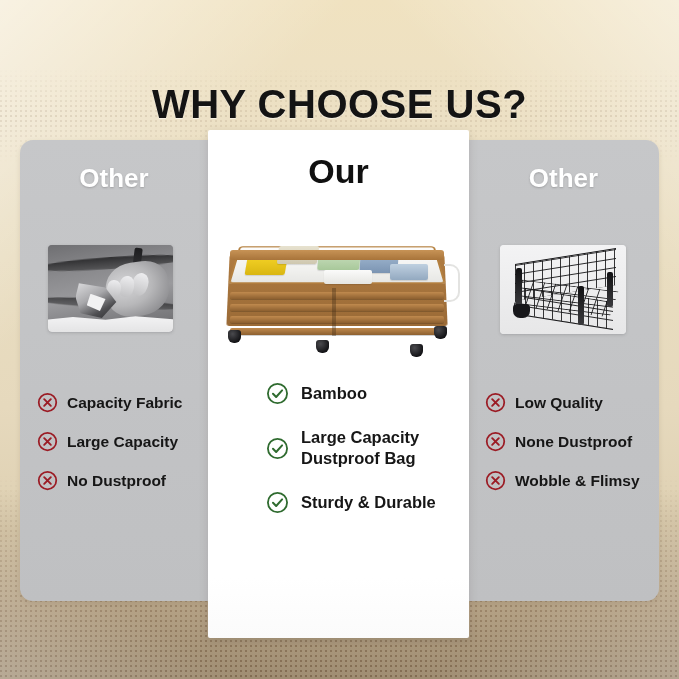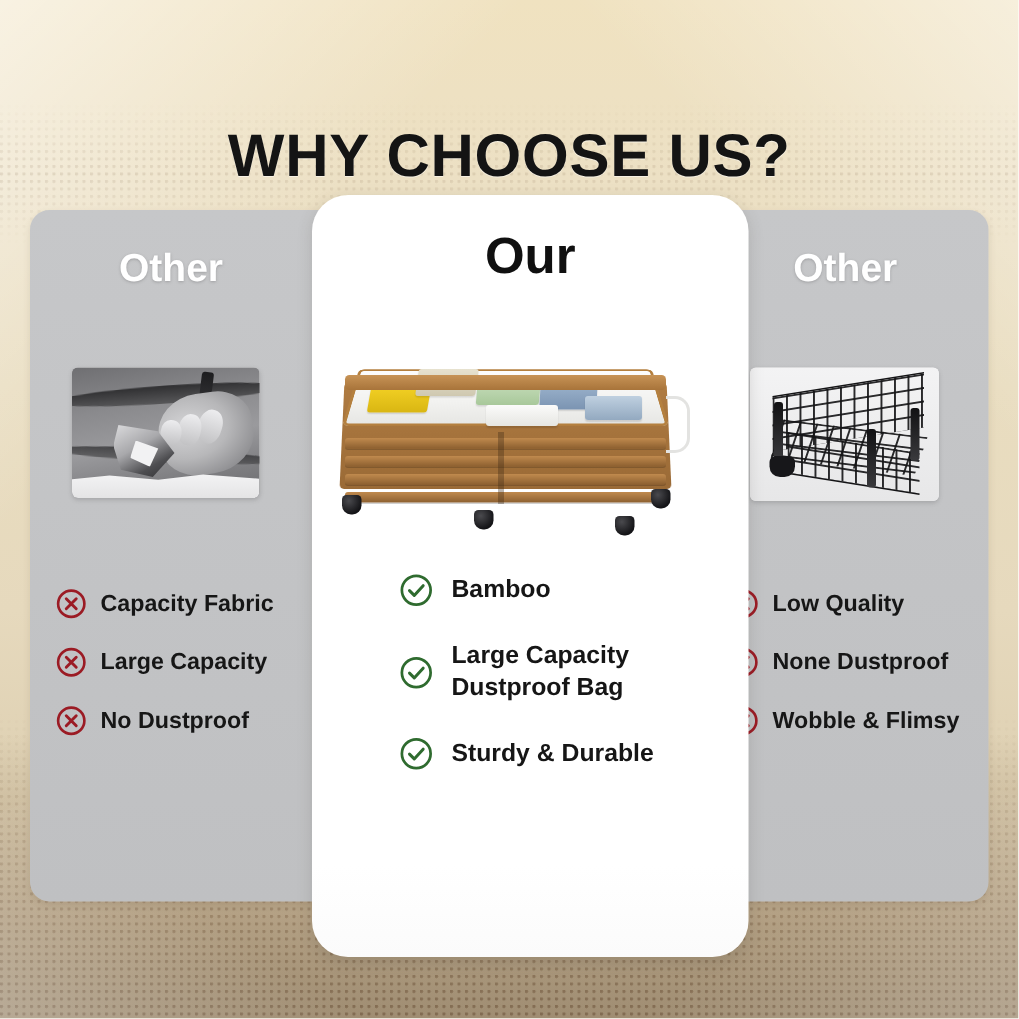--- a/index.html
+++ b/index.html
@@ -210,24 +210,24 @@
     width: 17px; height: 14px;
     background: #17171a;
     border-radius: 4px 4px 7px 7px;
   }
 
   
   .center-card {
     position: absolute;
     left: 208px;
     top: 130px;
-    width: 291px;
+    width: 261px;
     height: 508px;
     background: linear-gradient(180deg, #ffffff 0%, #ffffff 88%, #fbfbfb 100%);
-    border-radius: 24px;
+    border-radius: 2px;
     box-shadow: 0 3px 10px rgba(80,70,60,0.18);
   }
   .center-head {
     text-align: center;
     margin-top: 22px;
     font-size: 34px;
     font-weight: bold;
     color: #101010;
   }
 

